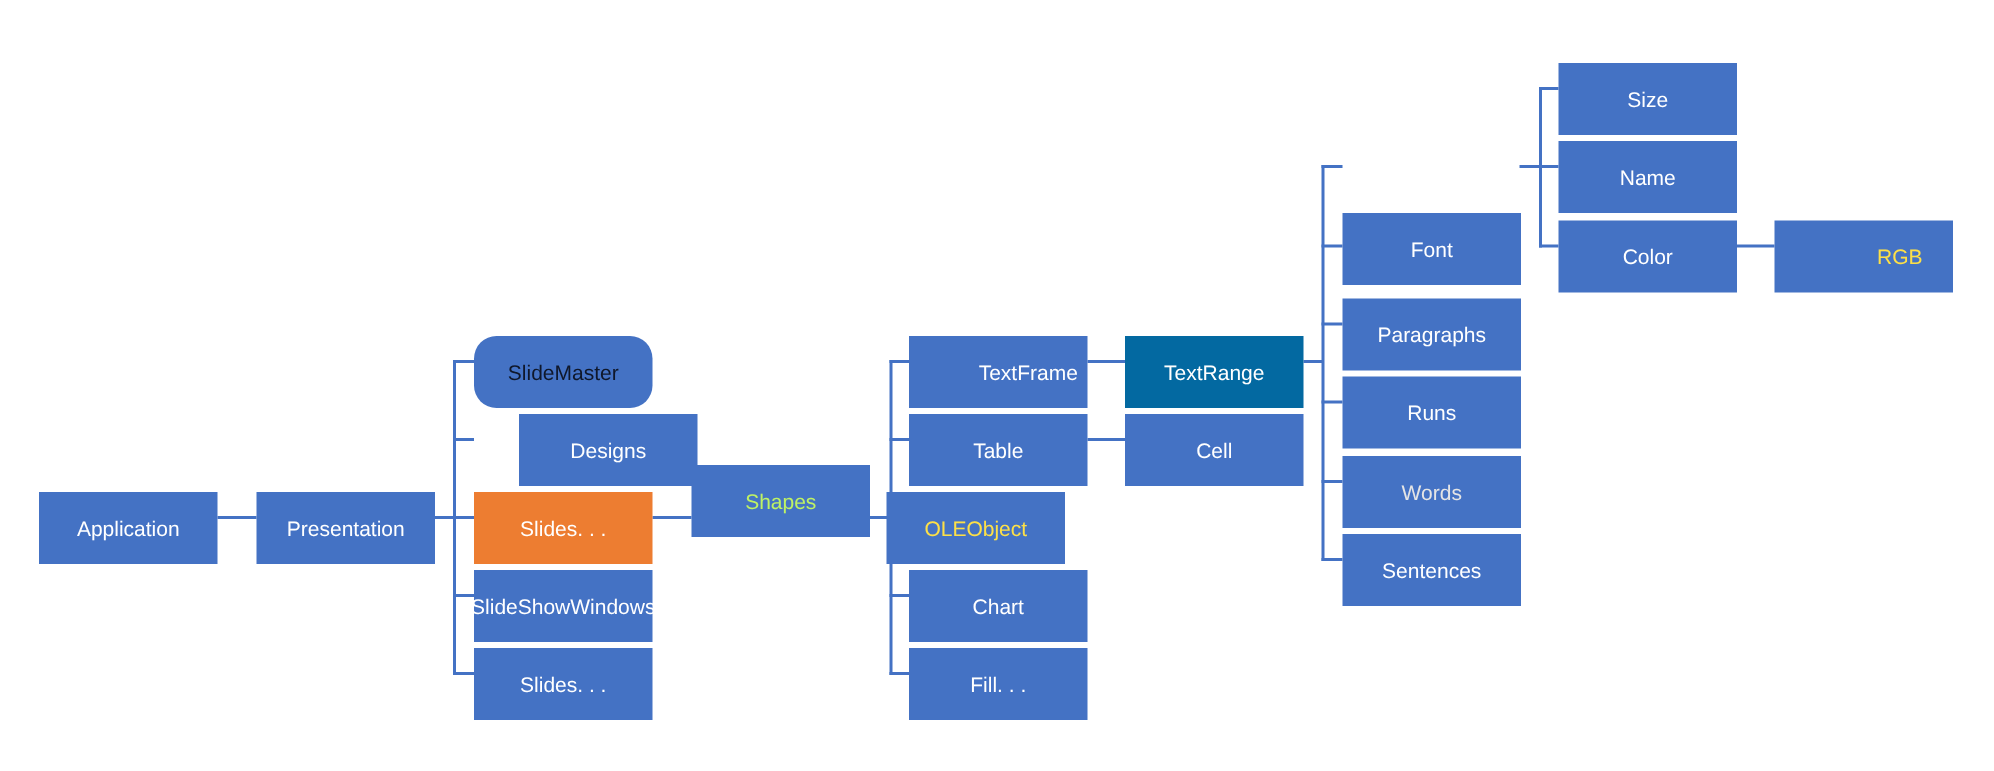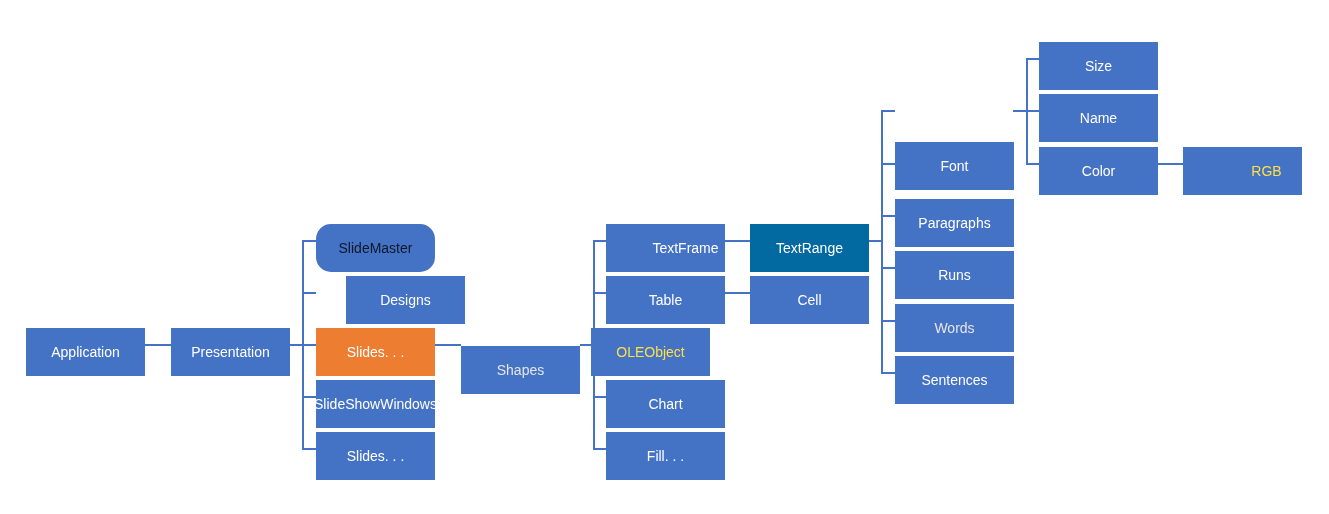--- a/index.html
+++ b/index.html
@@ -65,21 +65,21 @@
     <div class="seg" style="left: 1025.75px; top: 162.75px; width: 13.25px; height: 2.5px; background: rgb(68, 114, 196);"></div>
     <div class="seg" style="left: 1025.75px; top: 57.75px; width: 2.5px; height: 107.5px; background: rgb(68, 114, 196);"></div>
     <div class="seg" style="left: 1158px; top: 162.75px; width: 25px; height: 2.5px; background: rgb(68, 114, 196);"></div>
     <div class="node" style="left: 26px; top: 328px; background: rgb(68, 114, 196); color: rgb(255, 255, 255);">Application</div>
     <div class="node" style="left: 171px; top: 328px; background: rgb(68, 114, 196); color: rgb(255, 255, 255);">Presentation</div>
     <div class="node" style="left: 316px; top: 224px; background: rgb(68, 114, 196); color: #0f172a; border-radius: 15px;">SlideMaster</div>
     <div class="node" style="left: 316px; top: 276px; background: rgb(68, 114, 196); color: rgb(255, 255, 255); margin-left: 30px;">Designs</div>
     <div class="node" style="left: 316px; top: 328px; background: rgb(237, 125, 49); color: rgb(255, 255, 255);">Slides. . .</div>
     <div class="node" style="left: 316px; top: 380px; background: rgb(68, 114, 196); color: rgb(255, 255, 255);">SlideShowWindows</div>
     <div class="node" style="left: 316px; top: 432px; background: rgb(68, 114, 196); color: rgb(255, 255, 255);">Slides. . .</div>
-    <div class="node" style="left: 461px; top: 346px; background: rgb(68, 114, 196); color: #e5e5e5;">Shapes</div>
+    <div class="node" style="left: 461px; top: 310px; background: rgb(68, 114, 196); color: #bef264;">Shapes</div>
     <div class="node" style="left: 606px; top: 224px; background: rgb(68, 114, 196); color: rgb(255, 255, 255); padding-left: 40px;">TextFrame</div>
     <div class="node" style="left: 606px; top: 276px; background: rgb(68, 114, 196); color: rgb(255, 255, 255);">Table</div>
     <div class="node" style="left: 591px; top: 328px; background: rgb(68, 114, 196); color: #fde047;">OLEObject</div>
     <div class="node" style="left: 606px; top: 380px; background: rgb(68, 114, 196); color: rgb(255, 255, 255);">Chart</div>
     <div class="node" style="left: 606px; top: 432px; background: rgb(68, 114, 196); color: rgb(255, 255, 255);">Fill. . .</div>
     <div class="node" style="left: 750px; top: 224px; background: #0369a1; color: rgb(255, 255, 255);">TextRange</div>
     <div class="node" style="left: 750px; top: 276px; background: rgb(68, 114, 196); color: rgb(255, 255, 255);">Cell</div>
     <div class="node" style="left: 895px; top: 94px; background: rgb(68, 114, 196); color: rgb(255, 255, 255); margin-top: 48px;">Font</div>
     <div class="node" style="left: 895px; top: 199px; background: rgb(68, 114, 196); color: rgb(255, 255, 255);">Paragraphs</div>
     <div class="node" style="left: 895px; top: 251px; background: rgb(68, 114, 196); color: rgb(255, 255, 255);">Runs</div>

